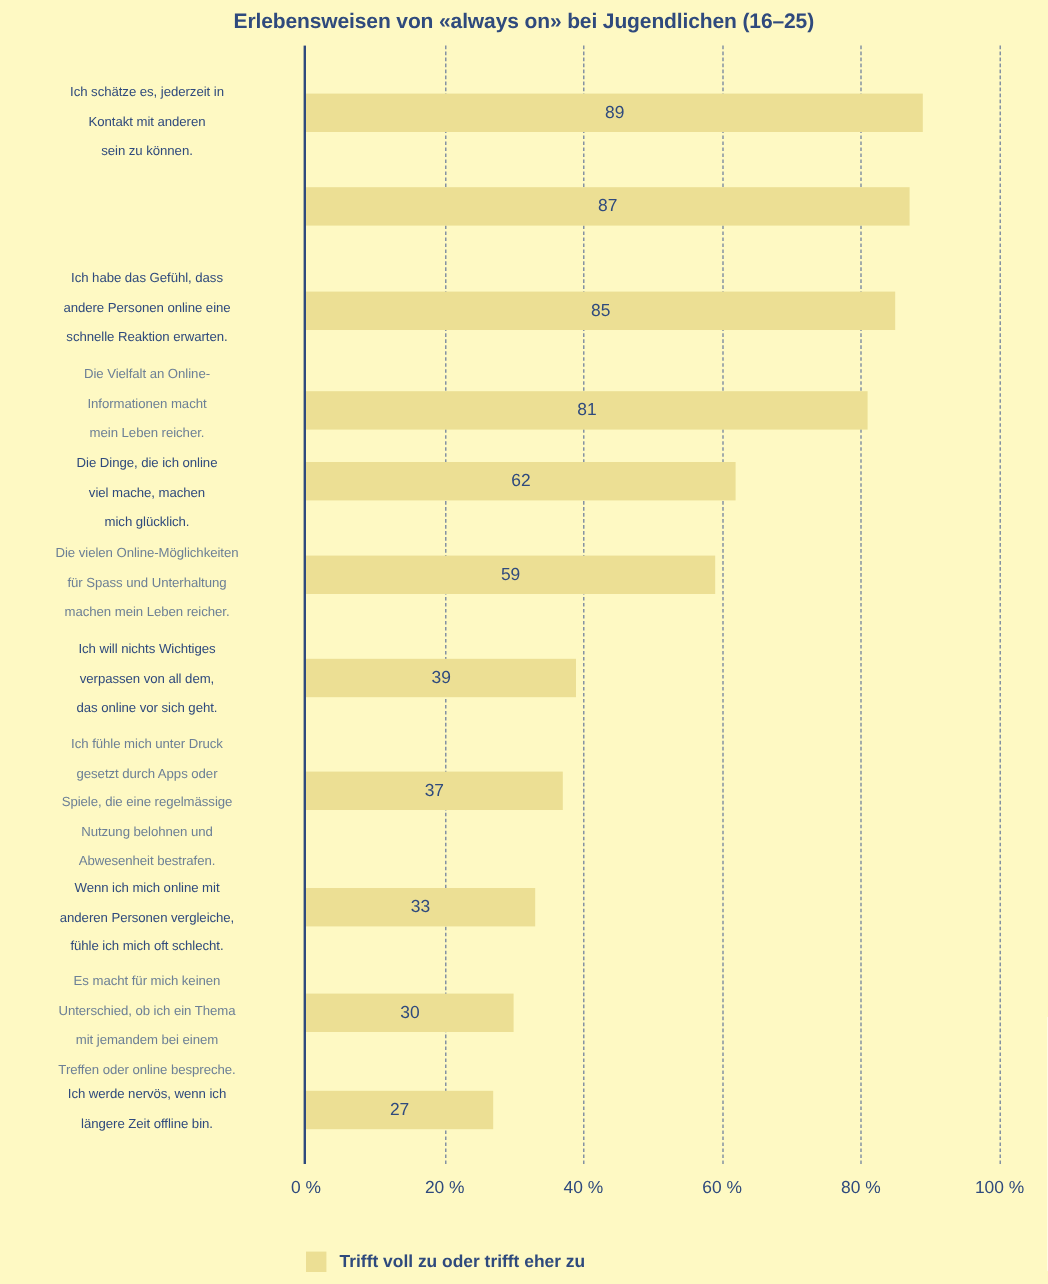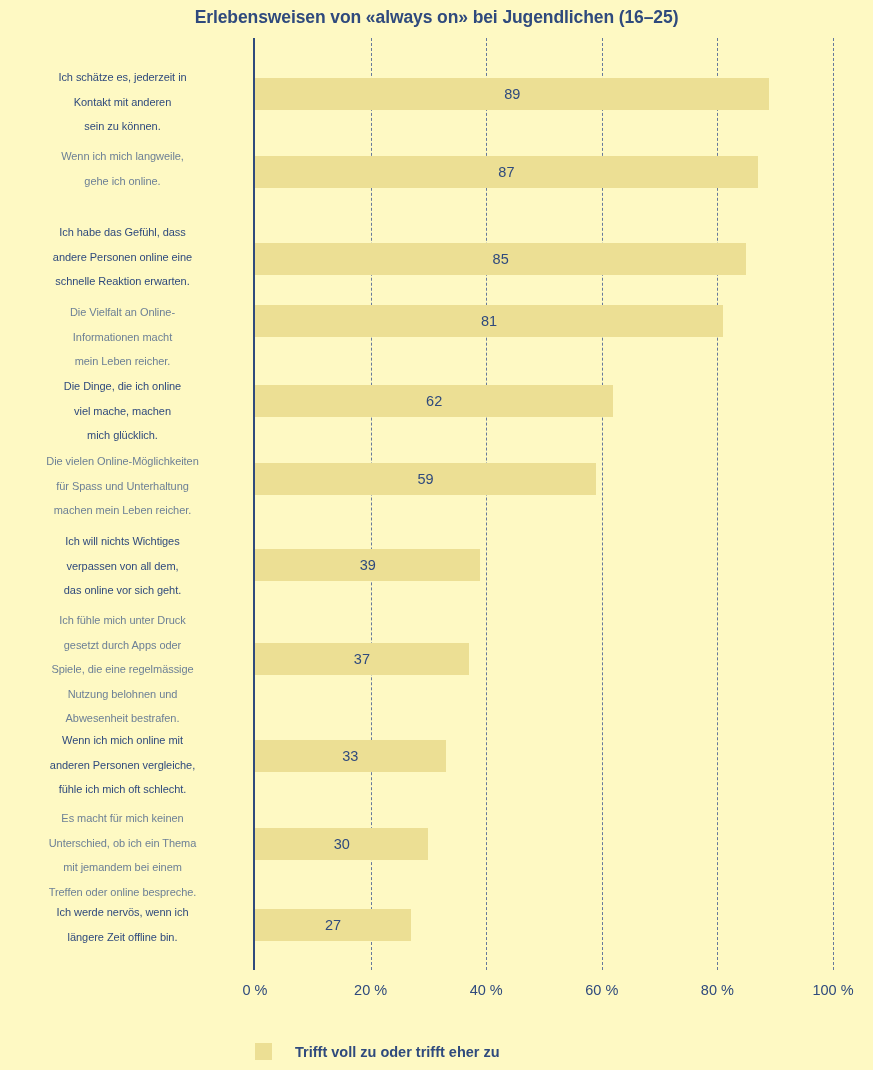--- a/index.html
+++ b/index.html
@@ -123,21 +123,20 @@
     white-space: nowrap;
   }
 
   
   #legend {
     position: absolute;
     left: 255px;
     top: 1043px;
     display: flex;
     align-items: center;
-    gap: 12px;
   }
   #legend-swatch {
     width: 17px;
     height: 17px;
     background: #ecdf94;
     flex: 0 0 auto;
   }
   #legend-label {
     margin-left: 11px;
     font-size: 14.5px;
@@ -148,21 +147,20 @@
 </style>
 </head>
 <body>
 
 <div id="chart-root">
 
   <div id="chart-title">Erlebensweisen von «always on» bei Jugendlichen (16–25)</div>
 
   <div id="label-column">
       <div class="cat-label dark" style="top: 27px;"><span>Ich schätze es, jederzeit in</span><br><span>Kontakt mit anderen</span><br><span>sein zu können.</span></div>
-      <div class="cat-label light" style="top: 106px;"><span>Wenn ich mich langweile,</span><br><span>gehe ich online.</span></div>
       <div class="cat-label dark" style="top: 182px;"><span>Ich habe das Gefühl, dass</span><br><span>andere Personen online eine</span><br><span>schnelle Reaktion erwarten.</span></div>
       <div class="cat-label light" style="top: 262px;"><span>Die Vielfalt an Online-</span><br><span>Informationen macht</span><br><span>mein Leben reicher.</span></div>
       <div class="cat-label dark" style="top: 336px;"><span>Die Dinge, die ich online</span><br><span>viel mache, machen</span><br><span>mich glücklich.</span></div>
       <div class="cat-label light" style="top: 411px;"><span>Die vielen Online-Möglichkeiten</span><br><span>für Spass und Unterhaltung</span><br><span>machen mein Leben reicher.</span></div>
       <div class="cat-label dark" style="top: 491px;"><span>Ich will nichts Wichtiges</span><br><span>verpassen von all dem,</span><br><span>das online vor sich geht.</span></div>
       <div class="cat-label light" style="top: 570px;"><span>Ich fühle mich unter Druck</span><br><span>gesetzt durch Apps oder</span><br><span>Spiele, die eine regelmässige</span><br><span>Nutzung belohnen und</span><br><span>Abwesenheit bestrafen.</span></div>
       <div class="cat-label dark" style="top: 690px;"><span>Wenn ich mich online mit</span><br><span>anderen Personen vergleiche,</span><br><span>fühle ich mich oft schlecht.</span></div>
       <div class="cat-label light" style="top: 768px;"><span>Es macht für mich keinen</span><br><span>Unterschied, ob ich ein Thema</span><br><span>mit jemandem bei einem</span><br><span>Treffen oder online bespreche.</span></div>
       <div class="cat-label dark" style="top: 862px;"><span>Ich werde nervös, wenn ich</span><br><span>längere Zeit offline bin.</span></div>
     </div>
@@ -182,21 +180,21 @@
           <div class="bar-value" style="width: 514.42px;">89</div>
         </div>
         <div class="row" style="top: 118px; height: 32px;">
           <div class="bar" style="width: 502.86px; background: rgb(236, 223, 148);"></div>
           <div class="bar-value" style="width: 502.86px;">87</div>
         </div>
         <div class="row" style="top: 205px; height: 32px;">
           <div class="bar" style="width: 491.3px; background: rgb(236, 223, 148);"></div>
           <div class="bar-value" style="width: 491.3px;">85</div>
         </div>
-        <div class="row" style="top: 267px; height: 32px; padding-left: 40px;">
+        <div class="row" style="top: 288px; height: 32px; padding-left: 40px;">
           <div class="bar" style="width: 468.18px; background: rgb(236, 223, 148);"></div>
           <div class="bar-value" style="width: 468.18px;">81</div>
         </div>
         <div class="row" style="top: 347px; height: 32px;">
           <div class="bar" style="width: 358.36px; background: rgb(236, 223, 148);"></div>
           <div class="bar-value" style="width: 358.36px;">62</div>
         </div>
         <div class="row" style="top: 425px; height: 32px;">
           <div class="bar" style="width: 341.02px; background: rgb(236, 223, 148);"></div>
           <div class="bar-value" style="width: 341.02px; border-radius: 12px;">59</div>

